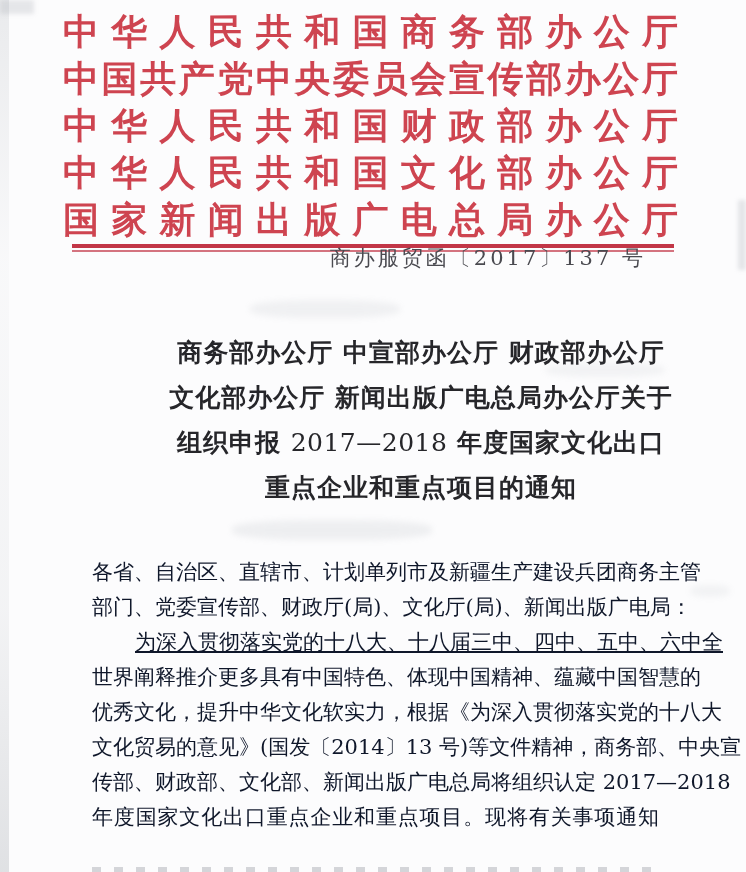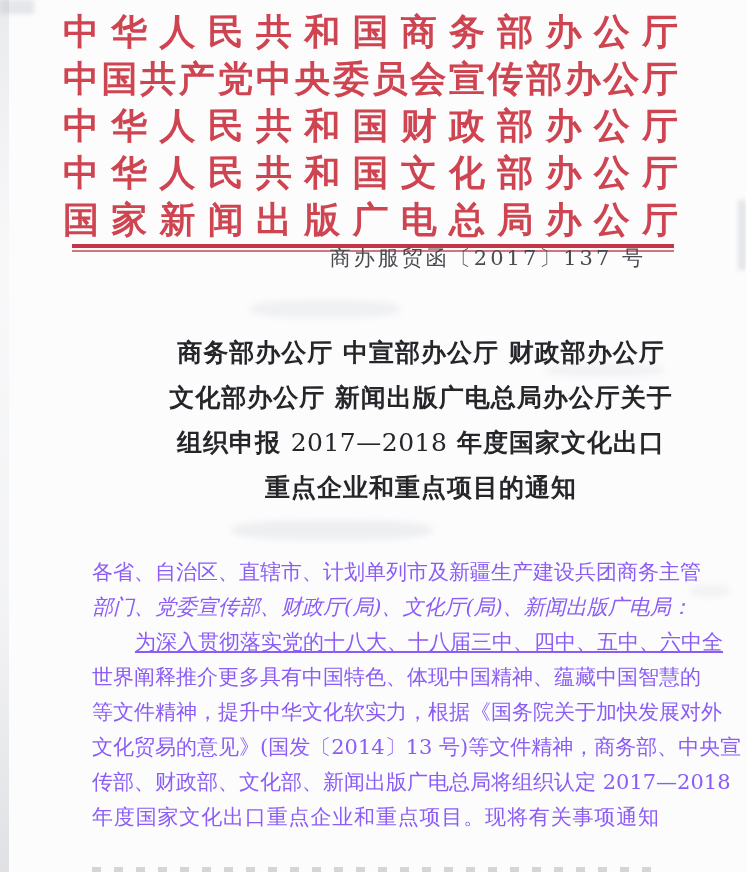--- a/index.html
+++ b/index.html
@@ -35,28 +35,28 @@
   .title{
     position:absolute;top:330px;left:0;width:746px;
     text-align:center;font-weight:bold;color:#26262a;
     font-size:25px;letter-spacing:1px;padding-left:48px;
   }
   .title-line{height:45px;line-height:45px;white-space:nowrap;}
   .num{font-weight:400;letter-spacing:0.5px;margin-top:36px;}
   
   .body-text{
     position:absolute;top:555px;left:92px;width:567px;
-    font-size:21px;color:#8b5cf6;
+    font-size:21px;color:#0f172a;
   }
   .body-line{
     height:35px;line-height:35px;
     text-align:justify;text-align-last:justify;
     white-space:nowrap;
   }
-  .no-jl{text-align-last:left;font-style:italic;}
+  .no-jl{text-align-last:left;}
   .indent{text-indent:43px;text-decoration:underline;}
   
   .artifact{position:absolute;pointer-events:none;}
   .smudge{filter:blur(3px);background:#9aa0a8;border-radius:40%;}
   .edge-left{
     top:0;left:0;width:9px;height:872px;
     background:linear-gradient(to bottom,rgba(160,165,172,.20),rgba(160,165,172,.04) 30%,rgba(160,165,172,.10) 70%,rgba(150,155,162,.28));
   }
   .corner-tl{top:0;left:0;width:34px;height:14px;background:rgba(150,155,165,.22);filter:blur(2px);}
   .edge-right{top:200px;right:0;width:8px;height:70px;background:rgba(160,165,172,.25);filter:blur(2px);}
@@ -164,21 +164,21 @@
     <div class="title-line">文化部办公厅 新闻出版广电总局办公厅关于</div>
     <div class="title-line thin-nums">组织申报 <span class="num">2017—2018</span> 年度国家文化出口</div>
     <div class="title-line">重点企业和重点项目的通知</div>
   </div>
 
   <div class="body-text">
     <div class="body-line">各省、自治区、直辖市、计划单列市及新疆生产建设兵团商务主管</div>
     <div class="body-line no-jl">部门、党委宣传部、财政厅(局)、文化厅(局)、新闻出版广电局：</div>
     <div class="body-line indent">为深入贯彻落实党的十八大、十八届三中、四中、五中、六中全</div>
     <div class="body-line">世界阐释推介更多具有中国特色、体现中国精神、蕴藏中国智慧的</div>
-    <div class="body-line">等文件精神，提升中华文化软实力，根据《国务院关于加快发展对外</div>
+    <div class="body-line">优秀文化，提升中华文化软实力，根据《为深入贯彻落实党的十八大</div>
     <div class="body-line">文化贸易的意见》(国发〔2014〕13 号)等文件精神，商务部、中央宣</div>
     <div class="body-line">传部、财政部、文化部、新闻出版广电总局将组织认定 2017—2018</div>
     <div class="body-line">年度国家文化出口重点企业和重点项目。现将有关事项通知</div>
   </div>
 
   <div class="artifact edge-left"></div>
   <div class="artifact corner-tl"></div>
   <div class="artifact edge-right"></div>
   <div class="artifact smudge" style="top:300px;left:250px;width:150px;height:18px;opacity:.12;"></div>
   <div class="artifact smudge" style="top:520px;left:232px;width:200px;height:20px;opacity:.14;"></div>

